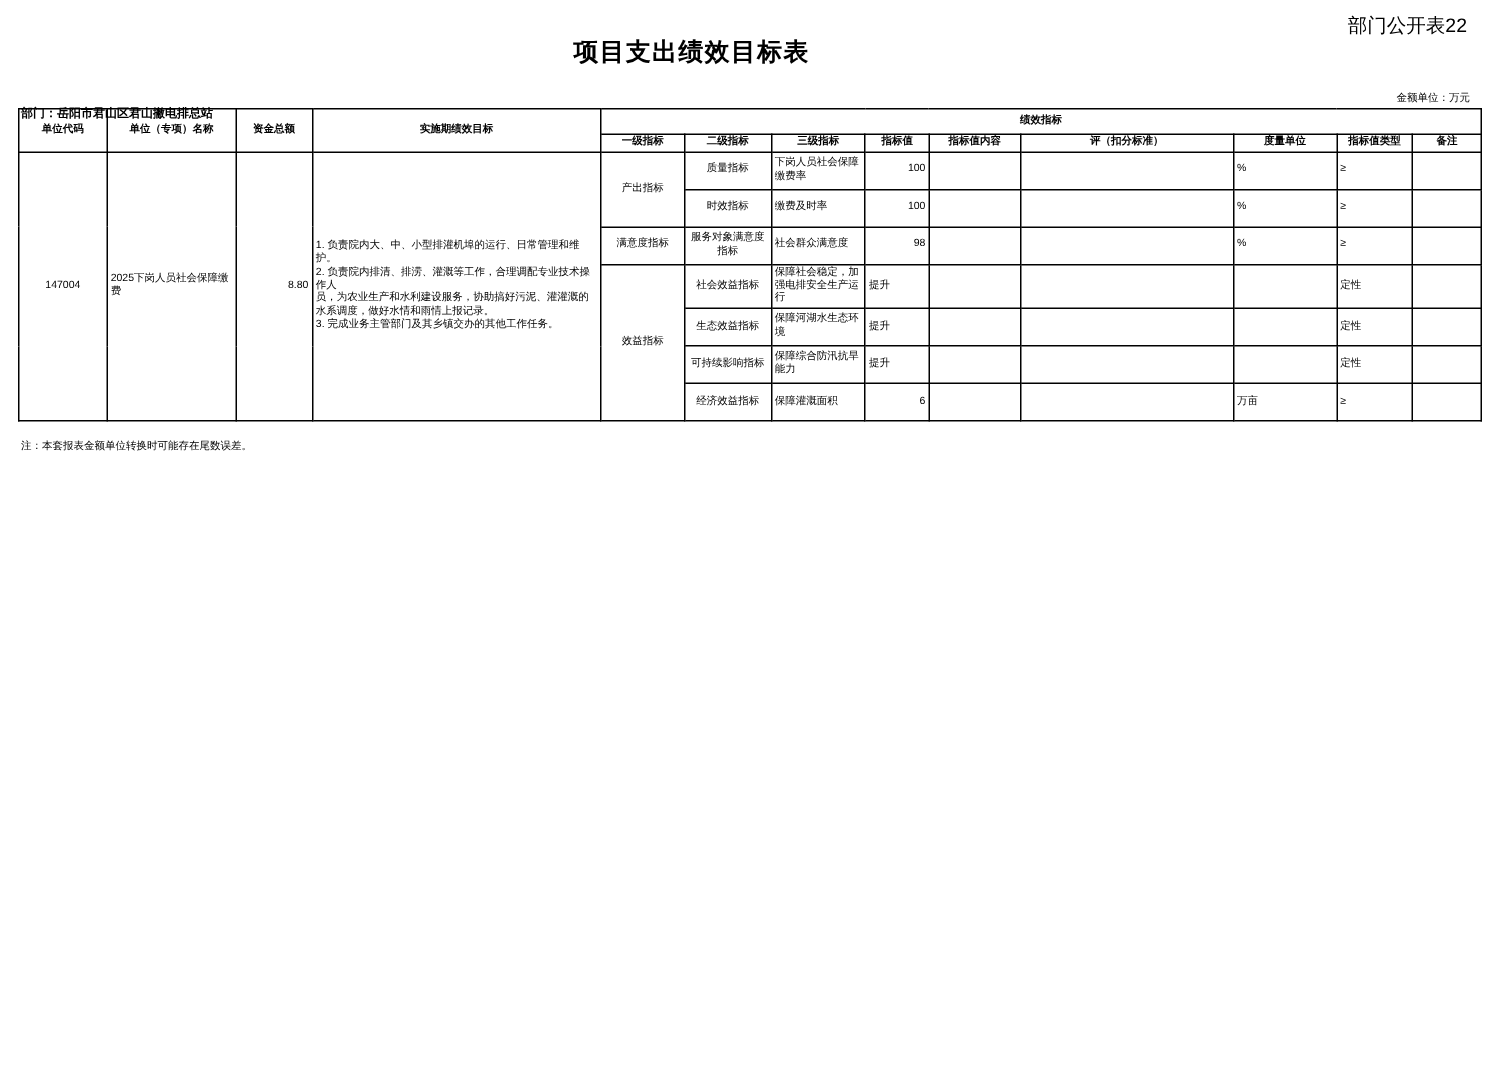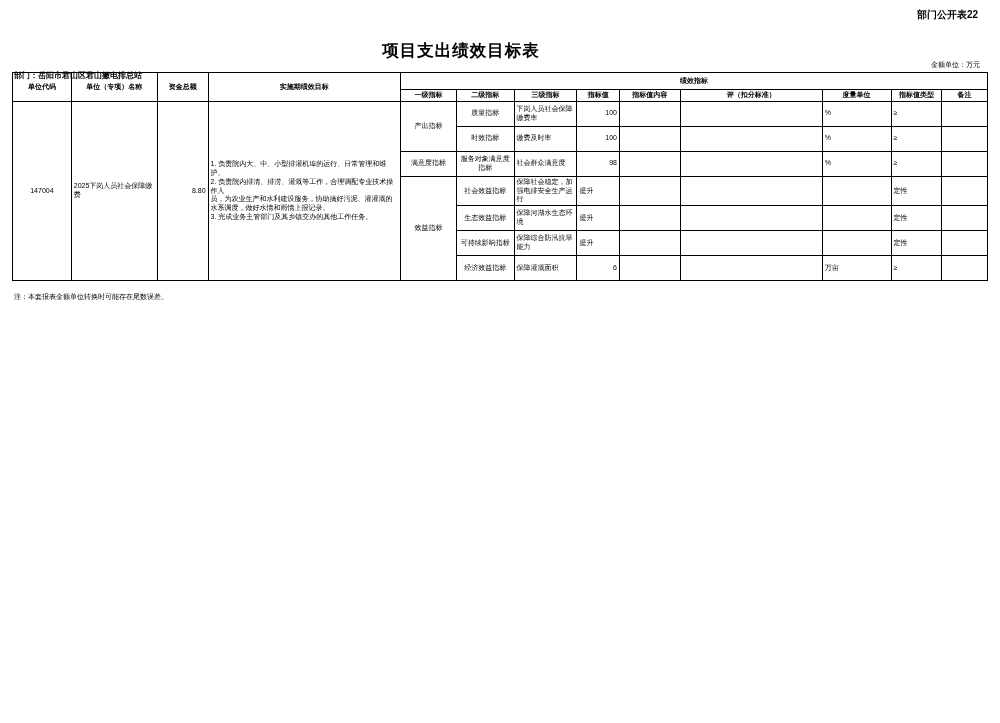--- a/index.html
+++ b/index.html
@@ -18,27 +18,26 @@
   .page {
     position: relative;
     width: 1000px;
     height: 723px;
     box-sizing: border-box;
   }
   .header-right {
     position: absolute;
     top: 8px;
     right: 22px;
-    font-size: 10px;
+    font-size: 13px;
     color: #000;
-    font-weight: bold;
   }
   .doc-title {
     position: absolute;
-    top: 40px;
+    top: 24px;
     left: 0;
     width: 922px;
     text-align: center;
     font-size: 16.5px;
     font-weight: bold;
     letter-spacing: 1px;
     font-family: "Liberation Serif", serif;
   }
   .dept-line {
     position: absolute;

